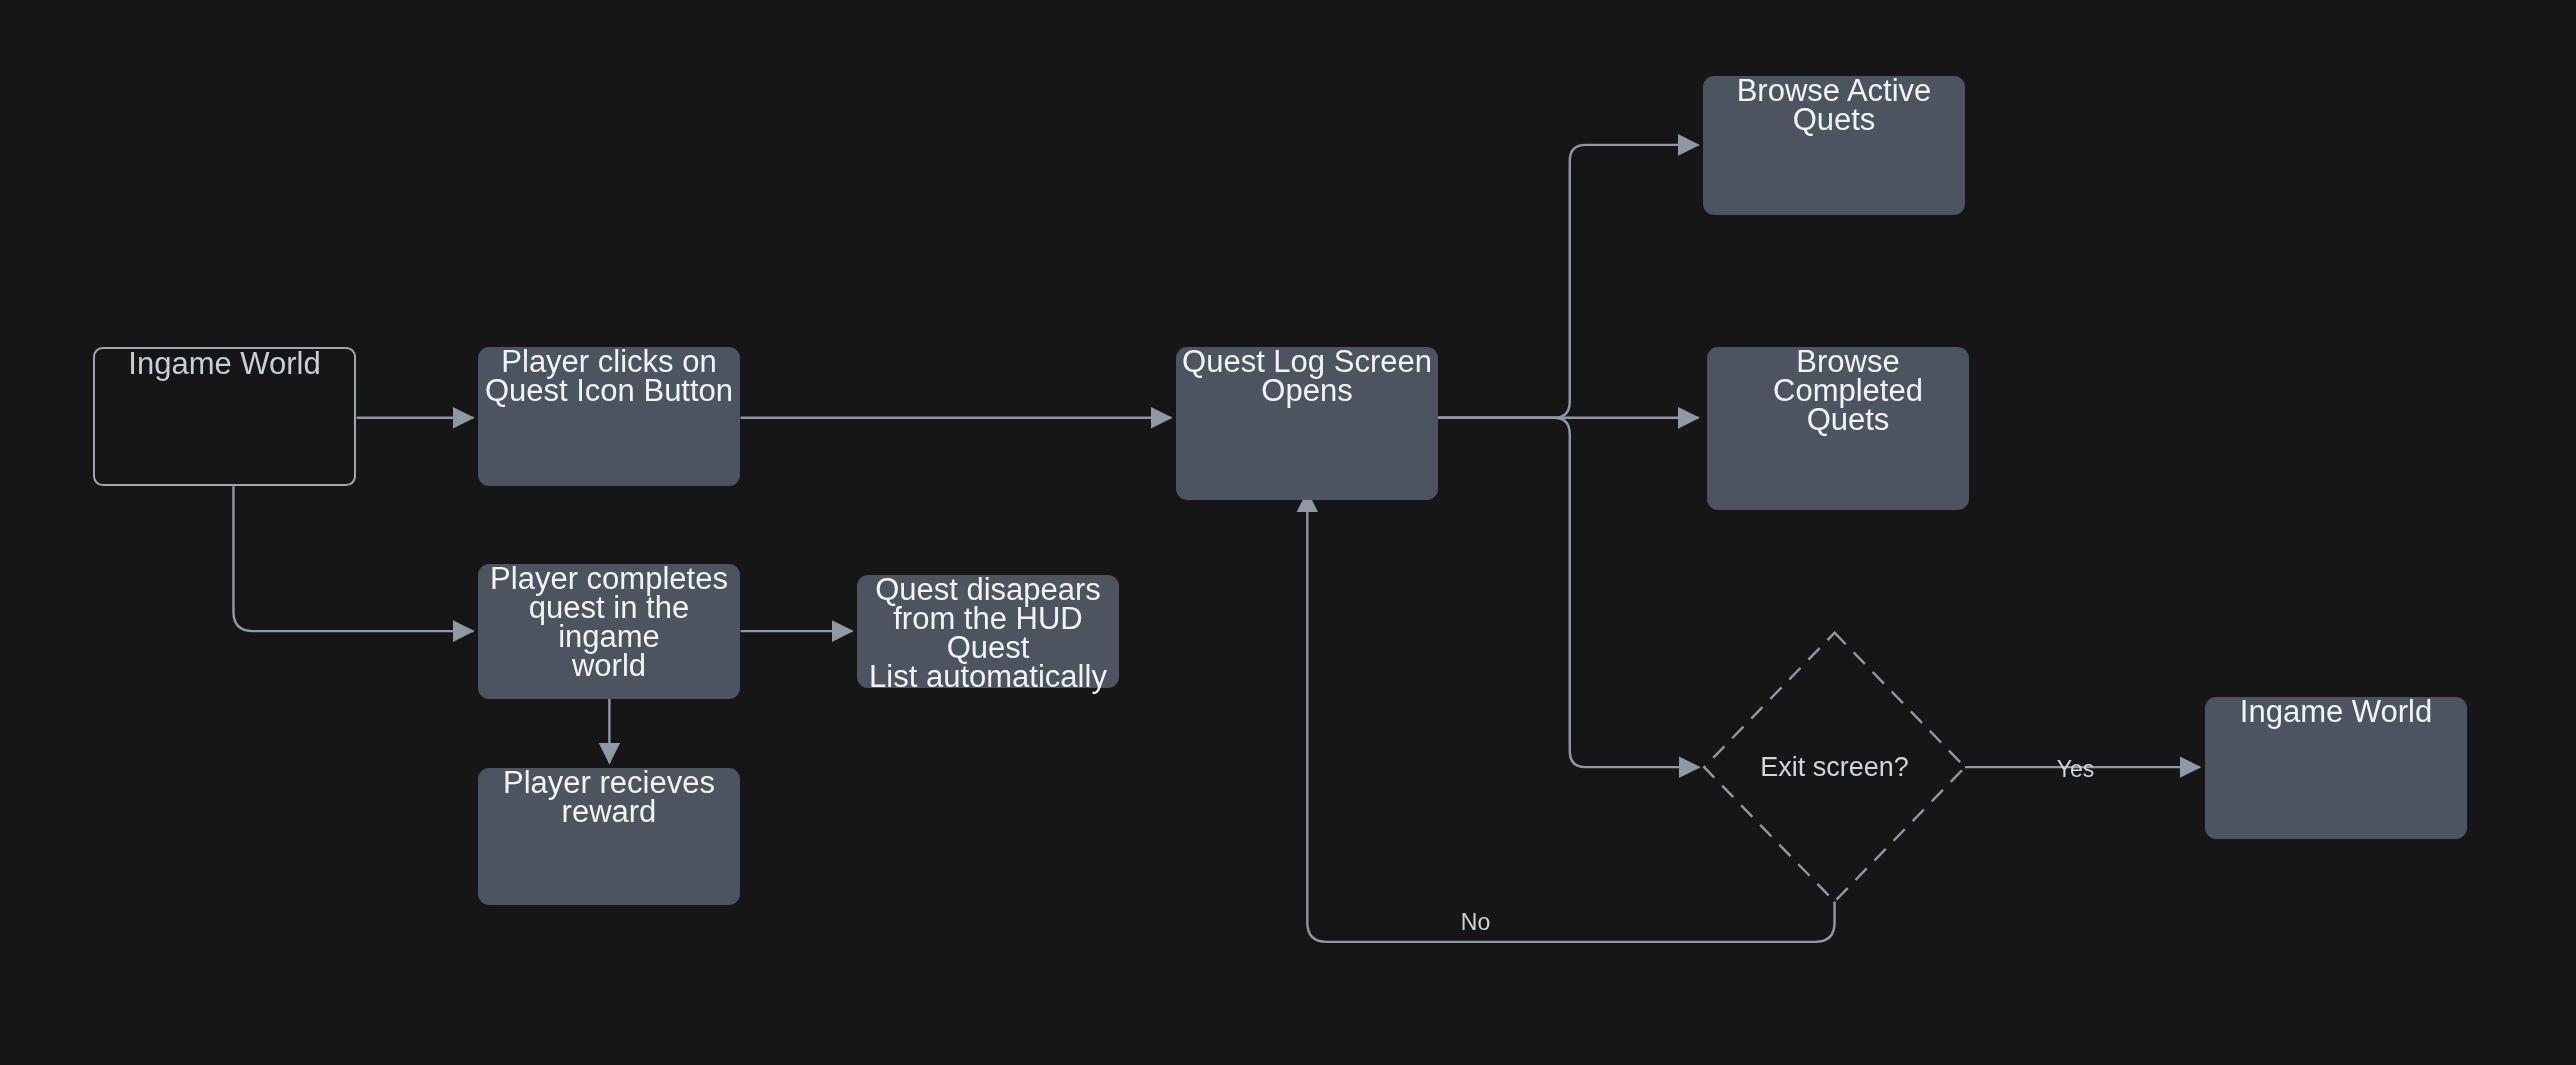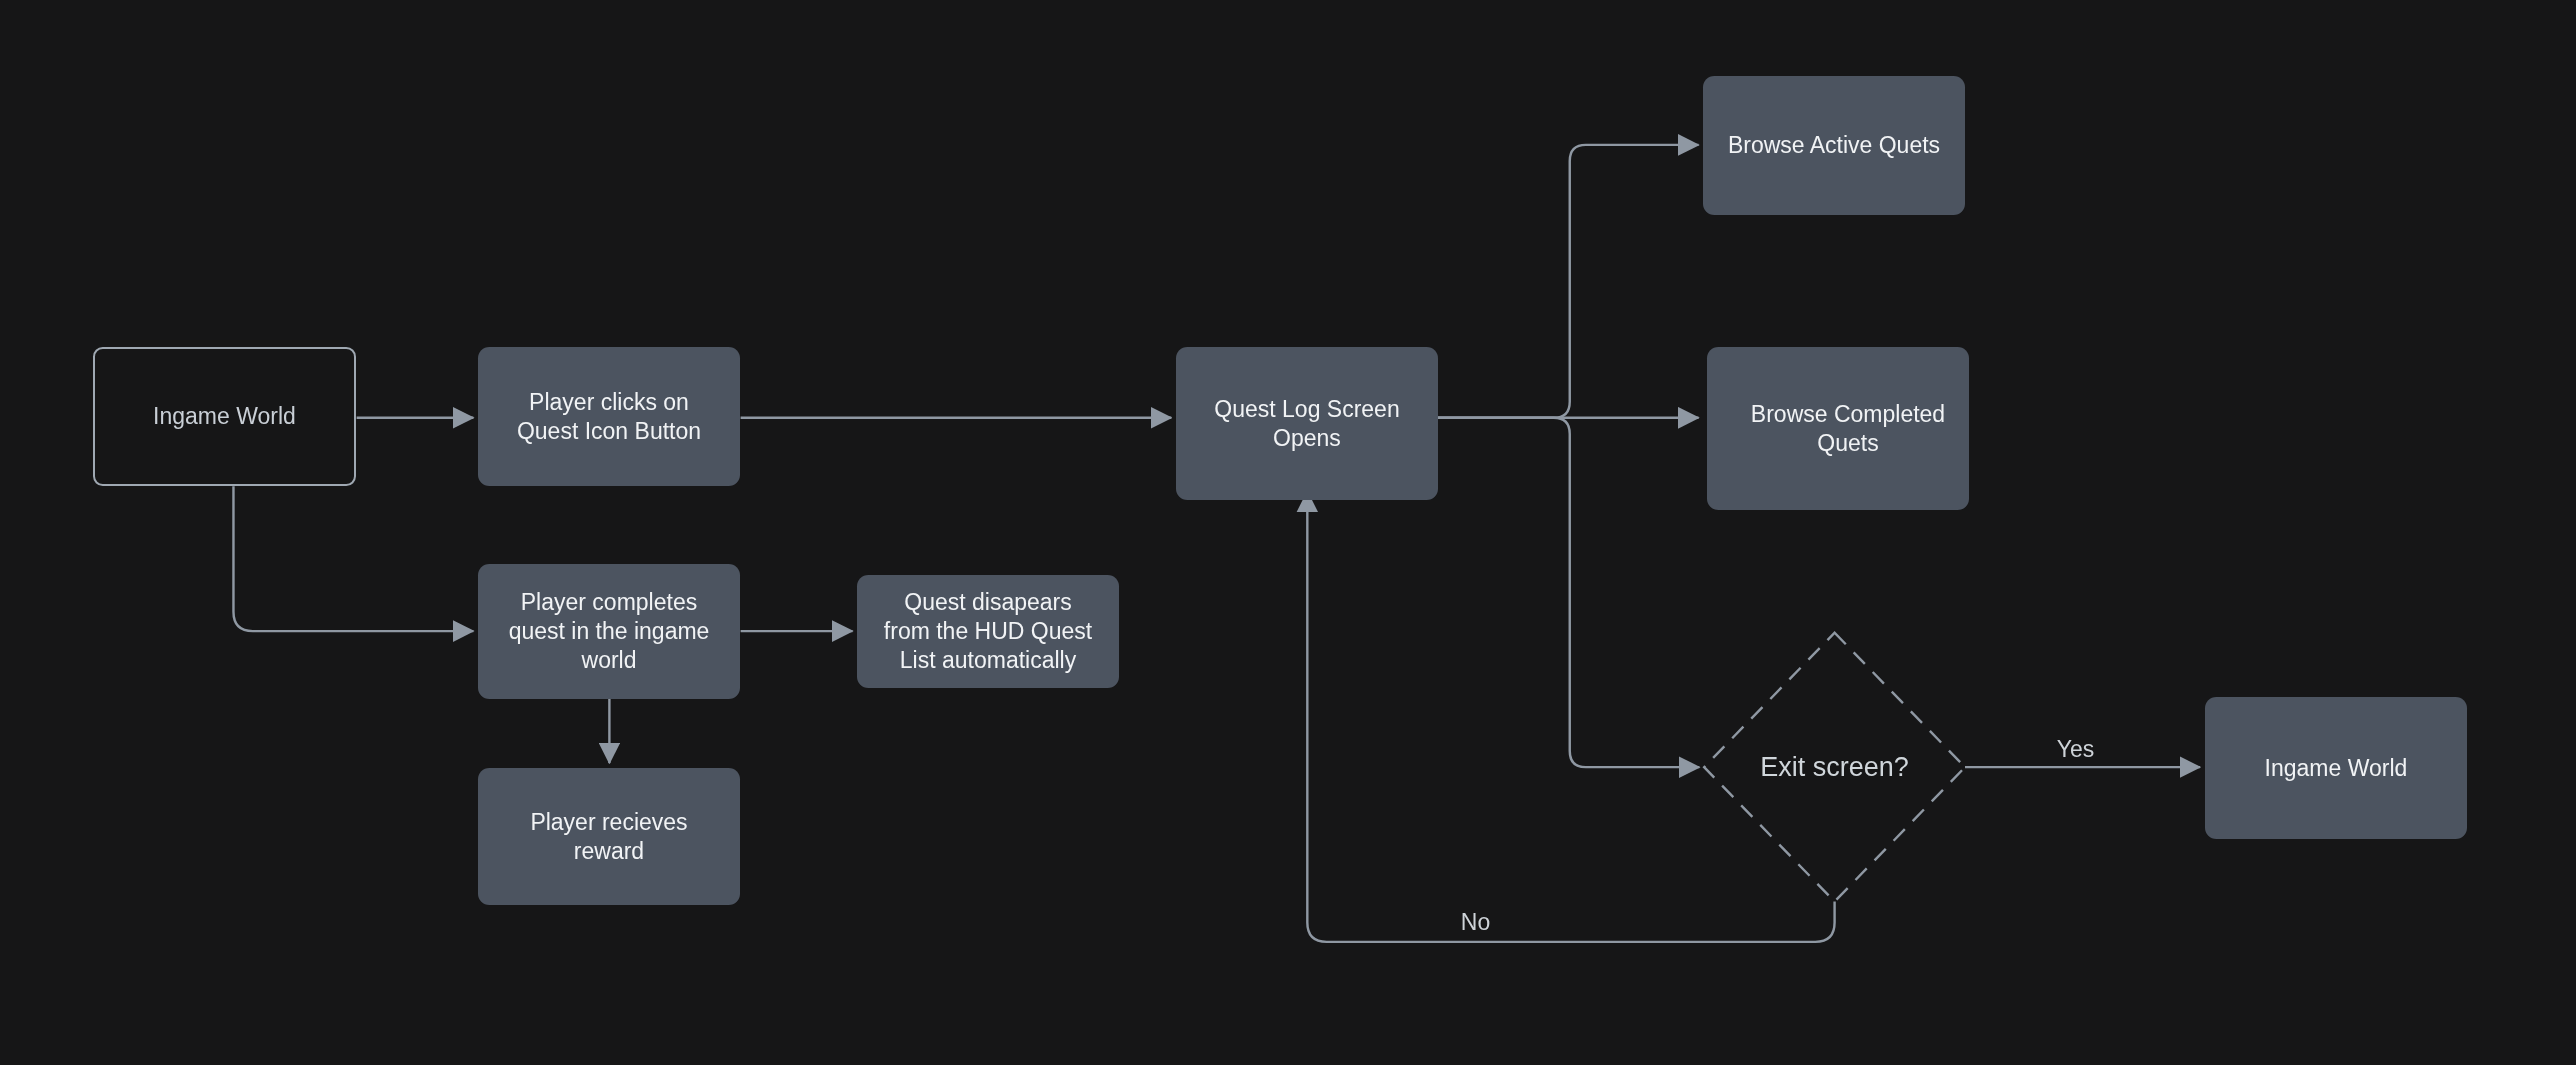--- a/index.html
+++ b/index.html
@@ -24,28 +24,28 @@
   .decision-shape {
     stroke: #8f98a3;
     stroke-width: 3;
     fill: none;
     stroke-dasharray: 20 14;
   }
   .node {
     position: absolute;
     display: flex;
     flex-direction: column;
-    justify-content: center;
+    justify-content: flex-start;
     align-items: center;
     text-align: center;
     box-sizing: border-box;
     background: #4c5460;
     border-radius: 11.3px;
     color: #f1f3f5;
-    font-size: 23px;
+    font-size: 31px;
     line-height: 29px;
   }
   .node--outline {
     background: transparent;
     border: 2.4px solid #9fa8b2;
     border-radius: 9.7px;
     color: #c9cfd6;
   }
   .decision-label {
     position: absolute;
@@ -145,17 +145,17 @@
   </div>
 
   <div class="decision-label" style="left:1704px; top:633px; width:261px; height:269px;">
     <div>Exit screen?</div>
   </div>
 
   <div class="node" style="left:2205px; top:697px; width:262px; height:142px;">
     <div>Ingame World</div>
   </div>
 
-  <div class="edge-label" style="left:2035px; top:733px; width:81px; height:32px;">Yes</div>
+  <div class="edge-label" style="left:2035px; top:753px; width:81px; height:32px;">Yes</div>
   <div class="edge-label" style="left:1435px; top:906px; width:81px; height:32px;">No</div>
 
 </div>
 
 
 </body></html>

